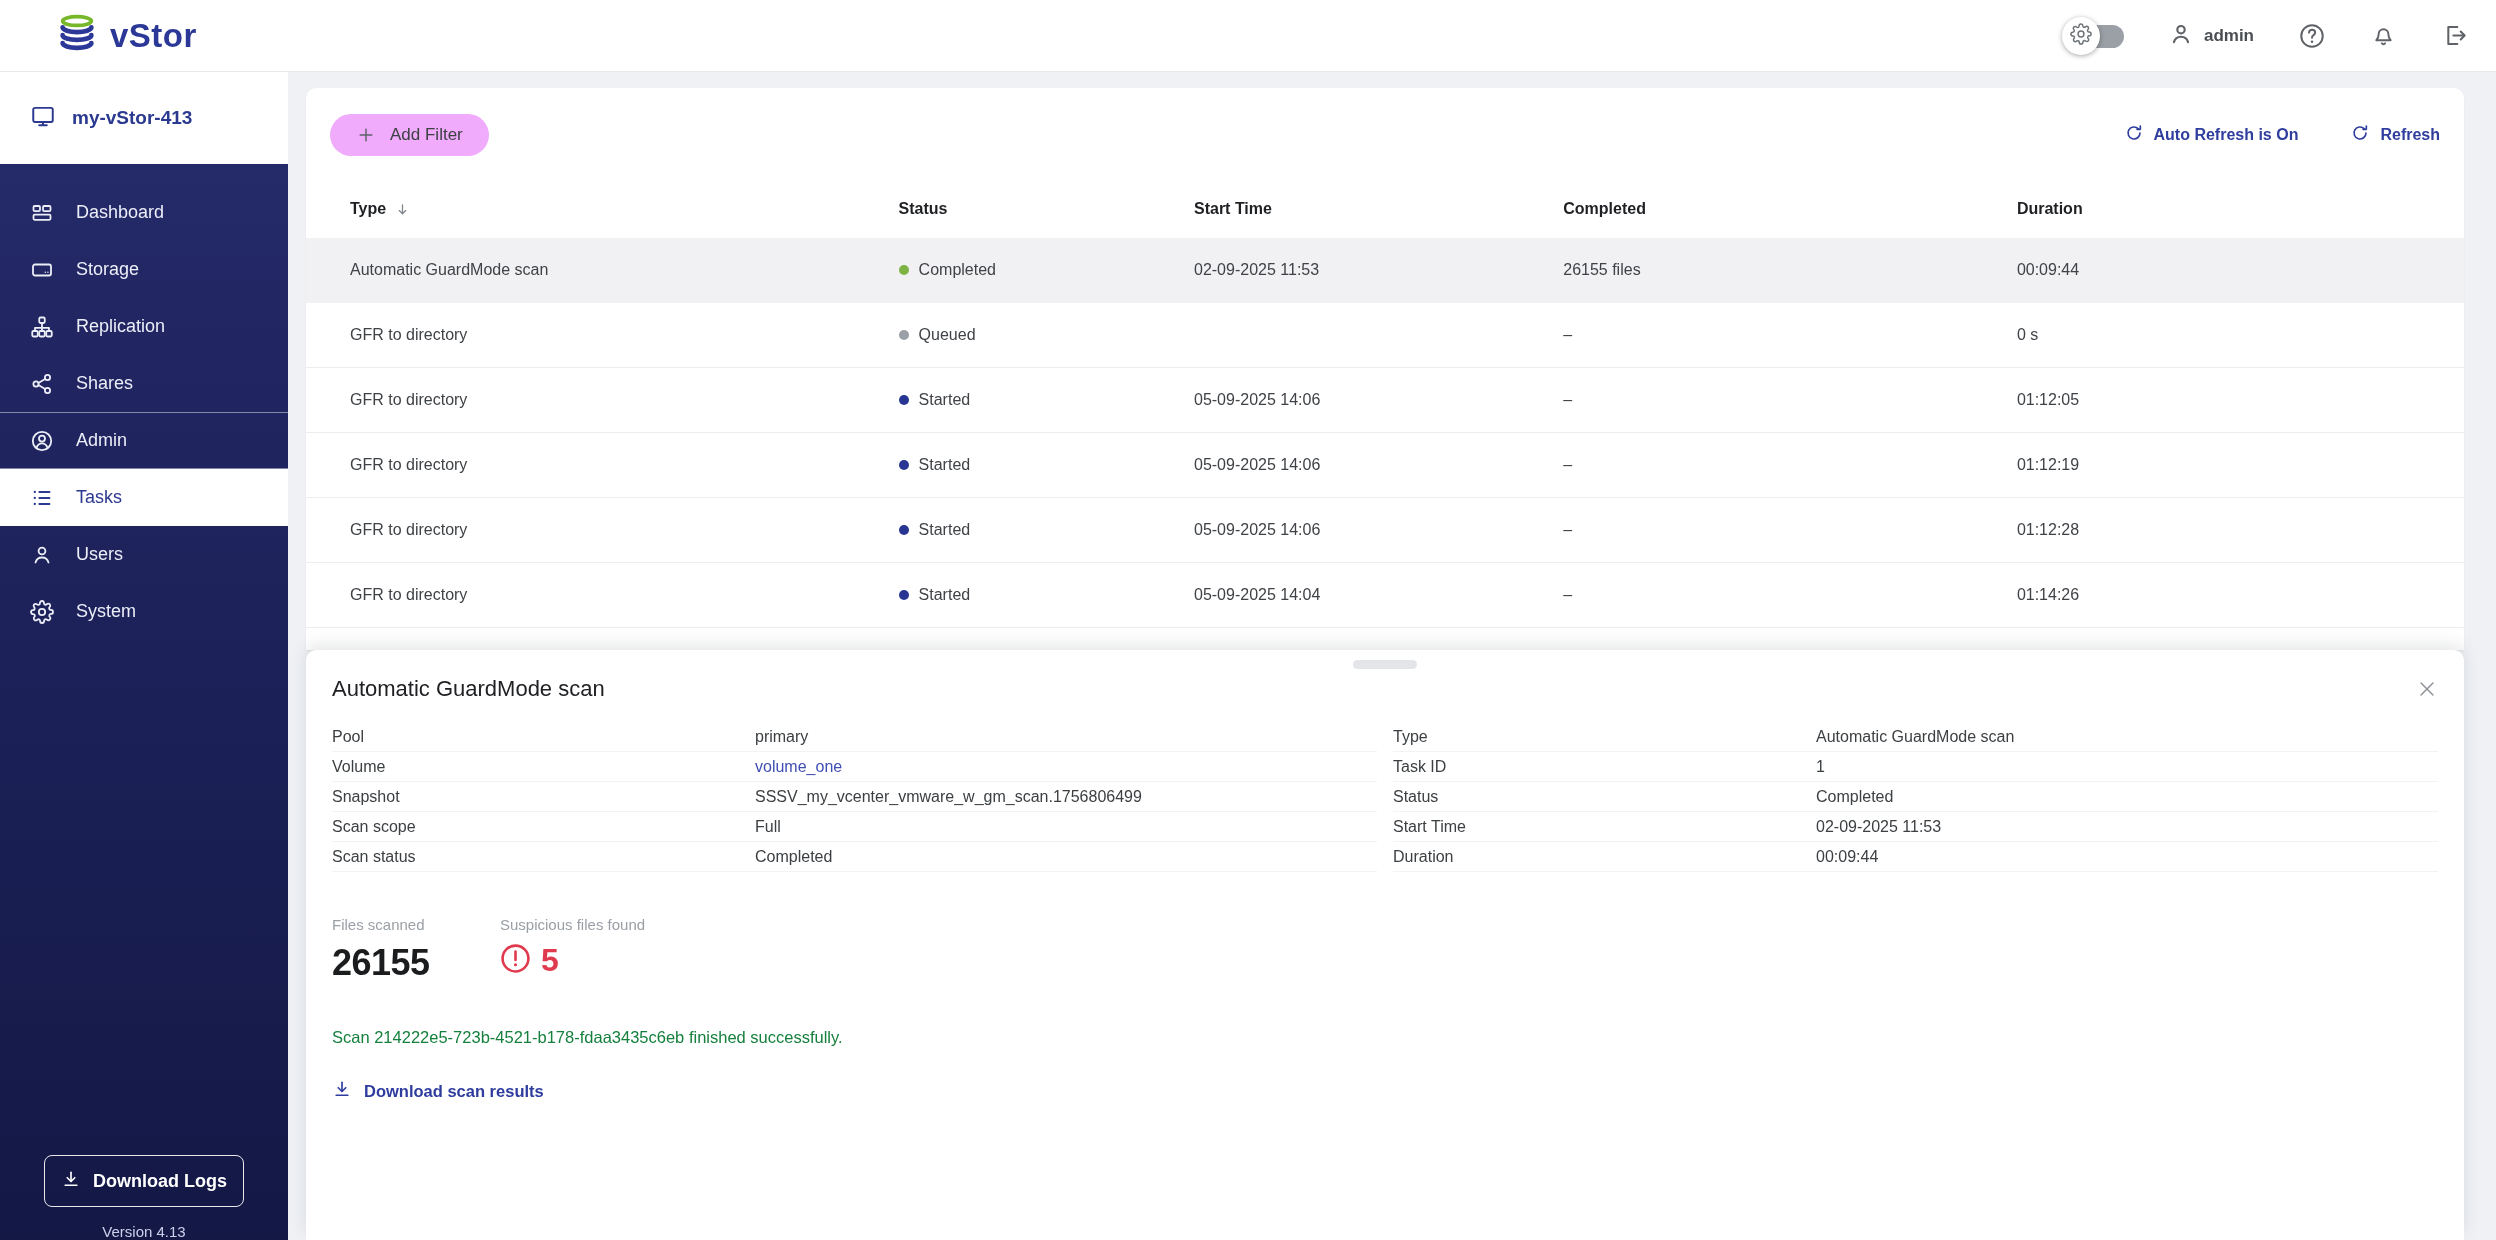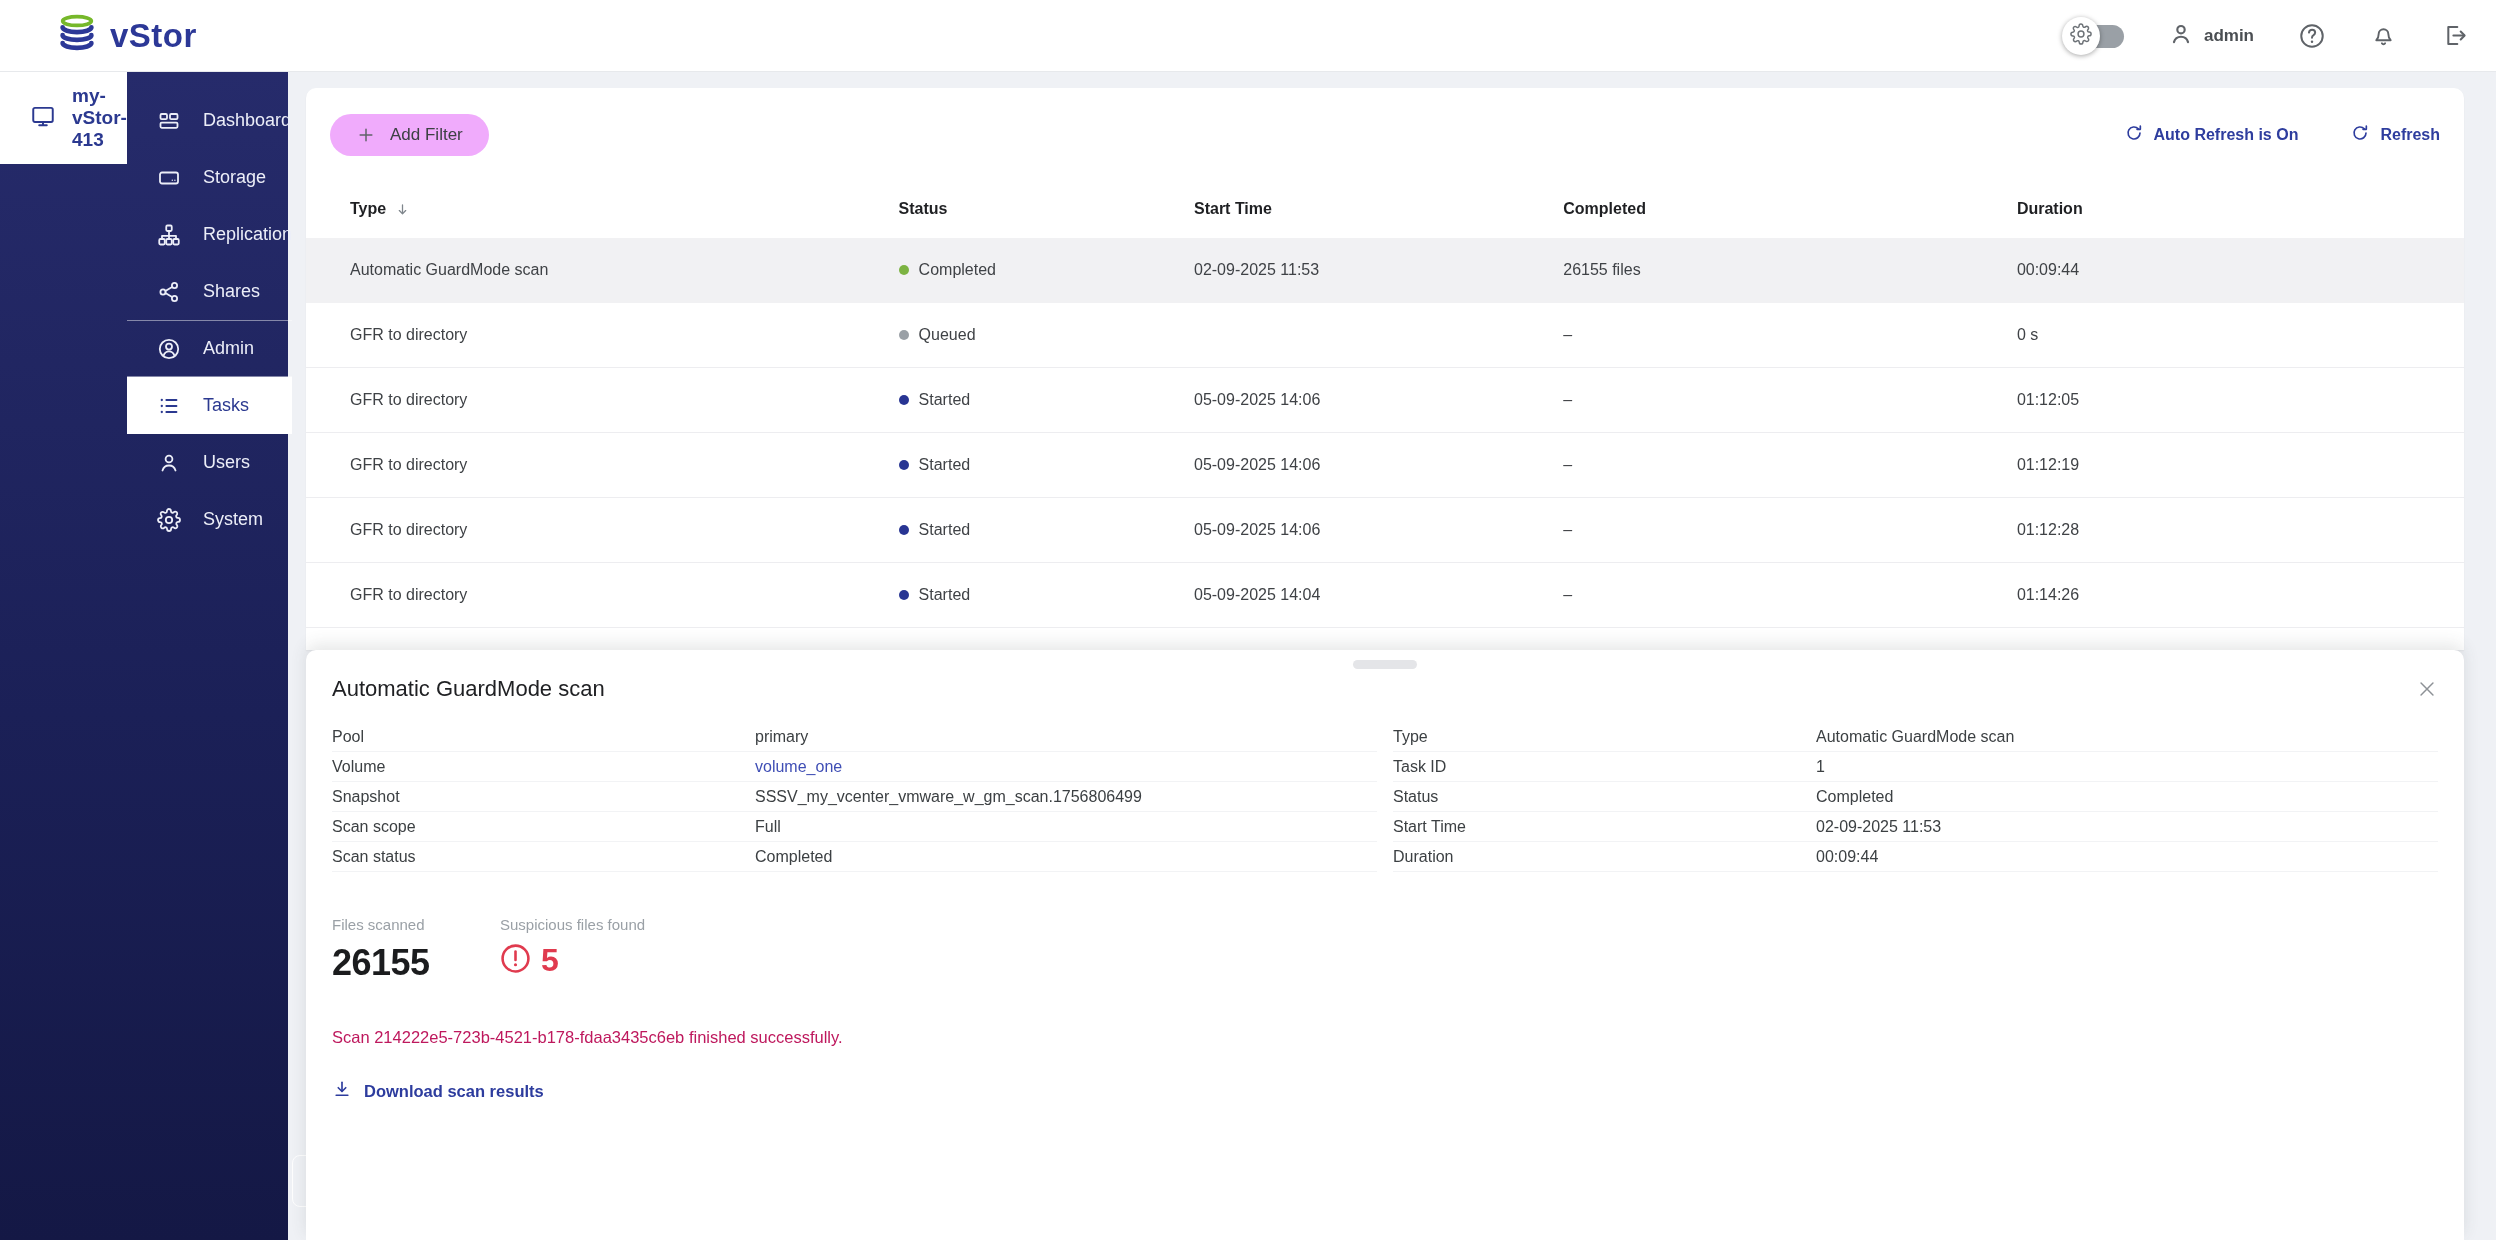--- a/index.html
+++ b/index.html
@@ -16,21 +16,21 @@
   .toggle-track { position:absolute; left:16px; top:9px; width:46px; height:23px; border-radius:12px; background:#9aa0a6; }
   .toggle-thumb { position:absolute; left:0; top:1px; width:38px; height:38px; border-radius:50%; background:#fff; box-shadow:0 1px 5px rgba(0,0,0,.35); display:flex; align-items:center; justify-content:center; color:#6d7277; }
   .user-chip { display:flex; align-items:center; gap:10px; }
   .user-chip .name { font-size:17px; font-weight:700; color:#4a4e52; }
   .icon-btn { display:flex; align-items:center; justify-content:center; cursor:pointer; color:#5f6368; }
 
   
   .body { display:flex; flex:1 1 auto; min-height:0; }
 
   
-  .sidebar { width:288px; flex:0 0 288px; display:flex; flex-direction:row; background:linear-gradient(180deg,#262b6b 0%,#1b2057 55%,#141845 100%); }
+  .sidebar { width:288px; flex:0 0 288px; display:flex; flex-direction:column; background:linear-gradient(180deg,#262b6b 0%,#1b2057 55%,#141845 100%); }
   .server-row { height:92px; background:#fff; display:flex; align-items:center; gap:16px; padding-left:30px; color:#2b3990; }
   .server-row .server-name { font-size:19px; font-weight:700; }
   .nav { display:flex; flex-direction:column; padding-top:20px; }
   .nav-item { height:57px; display:flex; align-items:center; gap:22px; padding-left:30px; color:#eceef8; font-size:18px; cursor:pointer; }
   .nav-item .nav-icon { display:flex; align-items:center; }
   .nav-item.divided { border-top:1px solid rgba(255,255,255,.45); border-bottom:1px solid rgba(255,255,255,.45); }
   .nav-item.active { background:#fff; color:#2b3990; font-weight:400; }
   .sidebar-bottom { margin-top:auto; display:flex; flex-direction:column; align-items:center; }
   .dl-logs-btn { width:200px; height:52px; border:1.5px solid rgba(255,255,255,.9); border-radius:8px; background:transparent; color:#fff; font-size:18px; font-weight:700; font-family:inherit; display:flex; align-items:center; justify-content:center; gap:12px; cursor:pointer; }
   .version { margin-top:16px; font-size:15px; color:#ccd0ec; }
@@ -67,21 +67,21 @@
   .field { display:flex; align-items:center; height:30px; border-bottom:1px solid #f2f3f5; font-size:16px; color:#3c4043; }
   .field .flabel { flex:0 0 423px; }
   .field .fvalue.link { color:#3f4eb5; cursor:pointer; }
   .stats { margin-top:44px; display:flex; }
   .stat { display:flex; flex-direction:column; }
   .stat .slabel { font-size:15px; color:#9aa0a6; margin-bottom:9px; }
   .stat.first { width:168px; }
   .stat .snumber { font-size:36px; font-weight:700; color:#1b1c1e; letter-spacing:-.5px; }
   .danger-row { display:flex; align-items:center; gap:10px; color:#e03a4e; }
   .danger-row .snumber { color:#e03a4e; font-size:32px; }
-  .scan-message { margin-top:44px; font-size:16.5px; color:#be185d; }
+  .scan-message { margin-top:44px; font-size:16.5px; color:#15803d; }
   .download-link { margin-top:32px; display:inline-flex; align-items:center; gap:12px; color:#2d3c9e; font-size:16.5px; font-weight:700; cursor:pointer; }
 </style>
 </head>
 <body>
 
 <div class="app">
 
   <header class="topbar">
     <div class="logo">
       <span><svg viewBox="0 0 24 24" width="42" height="42" fill="none" stroke-linecap="round">

